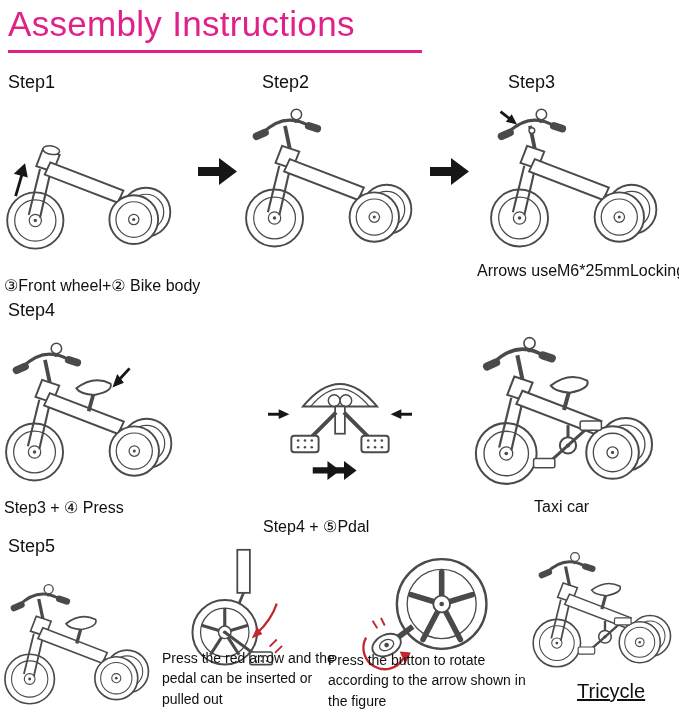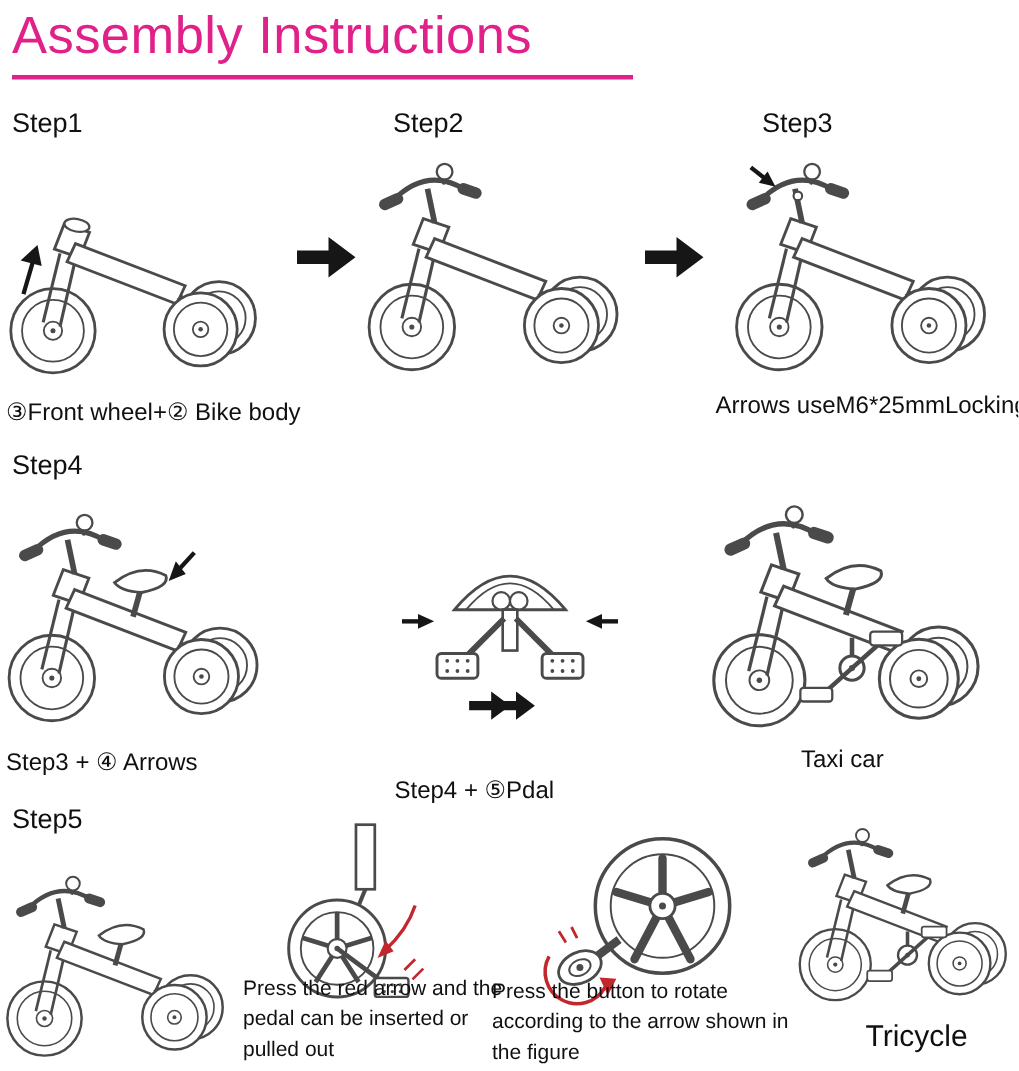--- a/index.html
+++ b/index.html
@@ -6,21 +6,21 @@
   * { margin:0; padding:0; box-sizing:border-box; }
   html,body { background:#fff; }
   body { font-family:"Liberation Sans", sans-serif; color:#111; }
   #page { position:relative; width:679px; height:714px; background:#fff; overflow:hidden; }
   .abs { position:absolute; }
   .title-wrap { left:8px; top:4px; width:414px; border-bottom:3px solid #e0218a; padding-bottom:6px; }
   .title { font-size:35px; color:#e0218a; font-weight:400; letter-spacing:0.3px; white-space:nowrap; }
   .step-h { font-size:18px; color:#101010; white-space:nowrap; }
   .cap { font-size:16px; color:#101010; white-space:nowrap; }
   .note { font-size:14px; line-height:1.45; color:#101010; }
-  .cap-lg { font-size:20px; color:#101010; white-space:nowrap; }
+  .cap-lg { font-size:20px; color:#101010; white-space:nowrap;text-decoration:underline; }
   svg { display:block; overflow:visible; }
 </style>
 </head>
 <body>
 
 <div id="page">
 
   <svg width="0" height="0" style="position:absolute" aria-hidden="true">
     <defs>
       <g id="wb">
@@ -109,21 +109,21 @@
 
   <svg class="abs" style="left:485px;top:104px" width="185" height="152" viewBox="0 0 190 160">
     <use href="#bikebase"></use>
     <use href="#hbar"></use>
     <g>
       <use href="#arr-s" transform="translate(14,8) rotate(38)"></use>
     </g>
     <circle cx="47" cy="28" r="3" fill="#fff" stroke="#4a4a4a" stroke-width="1.5"></circle>
   </svg>
 
-  <div class="abs cap" style="left:4px;top:265px">③Front wheel+② Bike body</div>
+  <div class="abs cap" style="left:4px;top:276px">③Front wheel+② Bike body</div>
   <div class="abs cap" style="left:477px;top:262px">Arrows useM6*25mmLocking</div>
 
   <div class="abs step-h" style="left:8px;top:300px">Step4</div>
 
   <svg class="abs" style="left:0;top:338px" width="185" height="152" viewBox="0 0 190 160">
     <use href="#bikebase"></use>
     <use href="#hbar"></use>
     <use href="#sdl"></use>
     <g>
       <path d="M134,32 L123,44" stroke="#161616" stroke-width="3" fill="none"></path>
@@ -169,21 +169,21 @@
     </g>
   </svg>
 
   <svg class="abs" style="left:468px;top:332px" width="200" height="162" viewBox="0 0 190 160">
     <use href="#bikebase"></use>
     <use href="#hbar"></use>
     <use href="#sdl"></use>
     <use href="#pdl"></use>
   </svg>
 
-  <div class="abs cap" style="left:4px;top:498px">Step3 + ④ Arrows</div>
+  <div class="abs cap" style="left:4px;top:498px">Step3 + ④ Press</div>
   <div class="abs cap" style="left:263px;top:517px">Step4 + ⑤Pdal</div>
   <div class="abs cap" style="left:534px;top:498px">Taxi car</div>
 
   <div class="abs step-h" style="left:8px;top:536px">Step5</div>
 
   <svg class="abs" style="left:0;top:580px" width="160" height="132" viewBox="0 0 190 160">
     <use href="#bikebase"></use>
     <use href="#hbar"></use>
     <use href="#sdl"></use>
   </svg>

